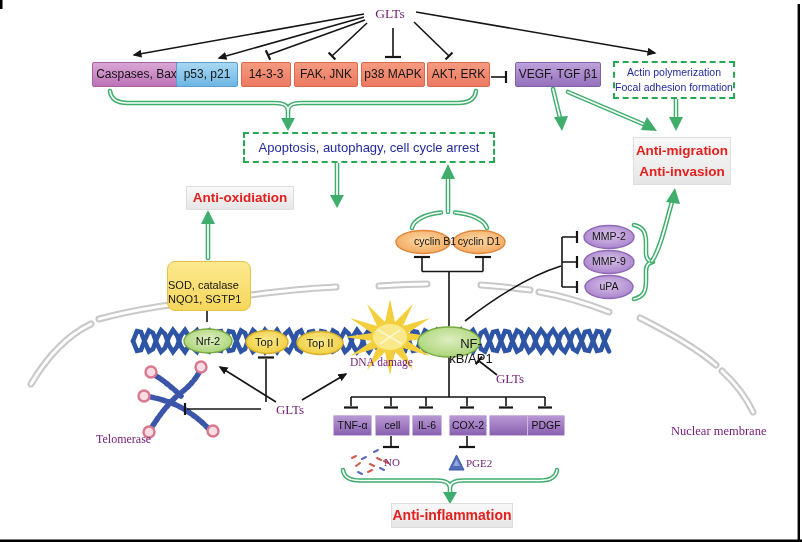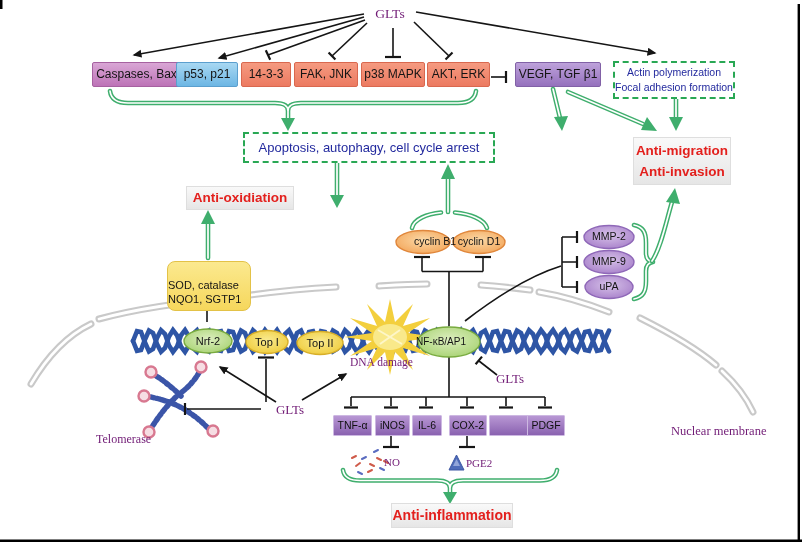--- a/index.html
+++ b/index.html
@@ -273,34 +273,34 @@
     <div>Anti-invasion</div>
   </div>
   <div class="elabel" style="left:391px;top:503px;width:120px;height:23px;line-height:23px;font-size:14px;">Anti-inflammation</div>
 
   <div class="sodbox">
     <div>SOD, catalase</div>
     <div>NQO1, SGTP1</div>
   </div>
 
   <div class="cbox" style="left:333px;width:37px;">TNF-α</div>
-  <div class="cbox" style="left:375px;width:33px;">iNOS</div>
+  <div class="cbox" style="left:375px;width:33px;">cell</div>
   <div class="cbox" style="left:412px;width:28px;">IL-6</div>
   <div class="cbox" style="left:449px;width:36px;">COX-2</div>
   <div class="cbox" style="left:489px;width:33px;padding-left:40px;">IL-8</div>
   <div class="cbox" style="left:527px;width:36px;">PDGF</div>
 
   <div class="olabel" style="left:395px;top:235px;width:56px;font-size:10.5px;padding-left:12px;">cyclin B1</div>
   <div class="olabel" style="left:451px;top:235px;width:56px;font-size:10.5px;">cyclin D1</div>
   <div class="olabel" style="left:585px;top:230px;width:48px;font-size:10.5px;">MMP-2</div>
   <div class="olabel" style="left:585px;top:255px;width:48px;font-size:10.5px;">MMP-9</div>
   <div class="olabel" style="left:585px;top:280px;width:48px;font-size:10.5px;">uPA</div>
   <div class="olabel" style="left:185px;top:334.5px;width:46px;font-size:11px;">Nrf-2</div>
   <div class="olabel" style="left:247px;top:335.5px;width:40px;font-size:11px;">Top I</div>
   <div class="olabel" style="left:298px;top:336.5px;width:44px;font-size:11px;">Top II</div>
-  <div class="olabel" style="left:412px;top:335.5px;width:58px;font-size:10px;">NF-κB/AP1</div>
+  <div class="olabel" style="left:442px;top:335.5px;width:58px;font-size:13px;">NF-κB/AP1</div>
 
   <div class="t" style="left:350px;top:356px;font-size:11.5px;">DNA damage</div>
   <div class="t" style="left:96px;top:432px;font-size:12px;">Telomerase</div>
   <div class="t" style="left:384px;top:456px;font-size:11px;">NO</div>
   <div class="t" style="left:466px;top:457px;font-size:11px;">PGE2</div>
   <div class="t" style="left:671px;top:424px;font-size:12.5px;">Nuclear membrane</div>
 </div>
 
 </body></html>

